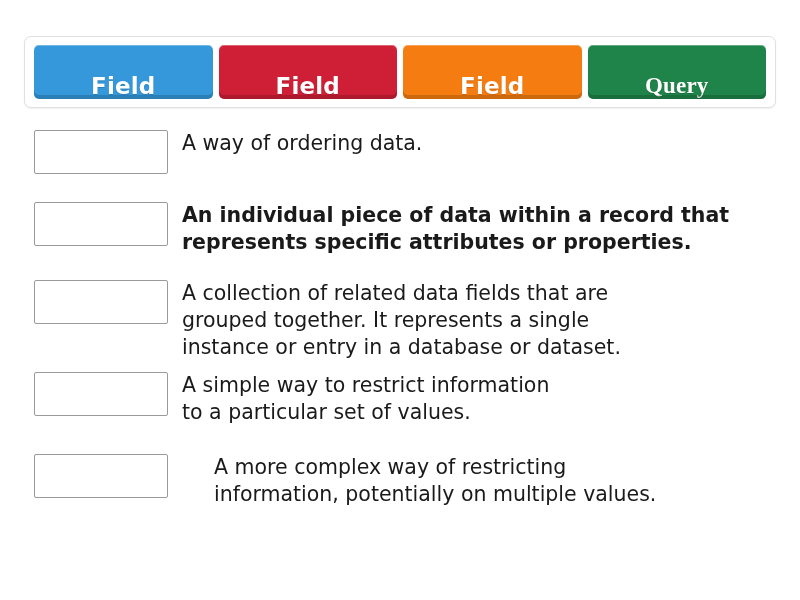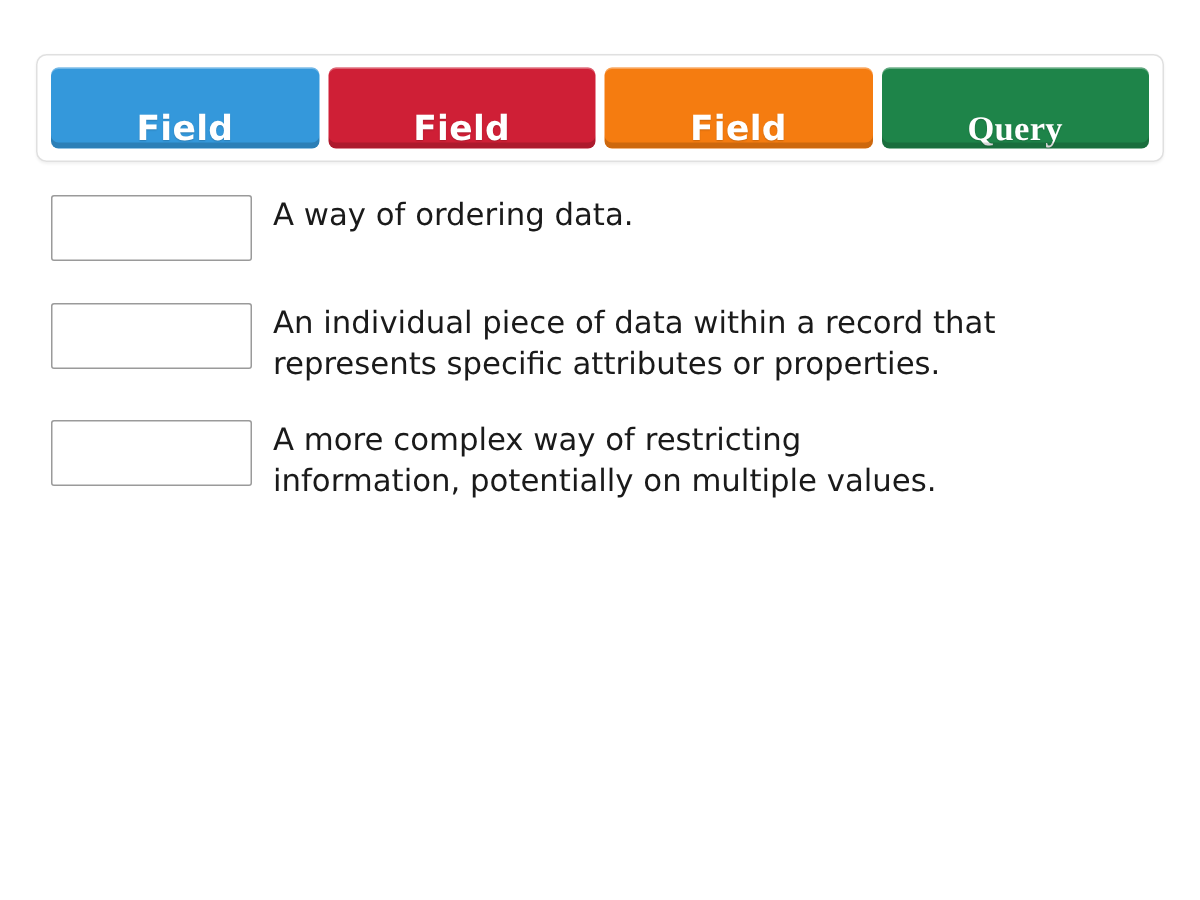--- a/index.html
+++ b/index.html
@@ -88,24 +88,24 @@
     margin-left: 14px;
     font-size: 20.5px;
     line-height: 27px;
     color: #1a1a1a;
     white-space: pre-line;
     padding-right: 16px;
   }
 
   
   .row-0 { height: 72px; }
-  .row-1 { height: 78px; }
+  .row-1 { height: 78px; font-weight: bold; }
   .row-2 { height: 92px; }
   .row-3 { height: 82px; }
-  .row-4 { height: 80px; }
+  .row-4 { height: 80px; gap: 32px; }
 </style>
 </head>
 <body style="background: rgb(255, 255, 255);">
 
 <div class="tile-tray">
   <div class="tile" style="background: rgb(52, 152, 219);">
     <span>Field</span>
   </div>
   <div class="tile" style="background: rgb(207, 31, 54);">
     <span>Field</span>
@@ -124,21 +124,32 @@
     <div class="dropzone"></div>
     <div class="definition">A way of ordering data.</div>
   </div>
 
   <div class="row row-1">
     <div class="dropzone"></div>
     <div class="definition">An individual piece of data within a record that
 represents specific attributes or properties.</div>
   </div>
 
+  <div class="row row-2">
+    <div class="dropzone"></div>
+    <div class="definition">A collection of related data fields that are
+grouped together. It represents a single
+instance or entry in a database or dataset.</div>
+  </div>
 
+  <div class="row row-3">
+    <div class="dropzone"></div>
+    <div class="definition">A simple way to restrict information
+to a particular set of values.</div>
+  </div>
 
   <div class="row row-4">
     <div class="dropzone"></div>
     <div class="definition">A more complex way of restricting
 information, potentially on multiple values.</div>
   </div>
 
 </div>
 
 </body></html>

